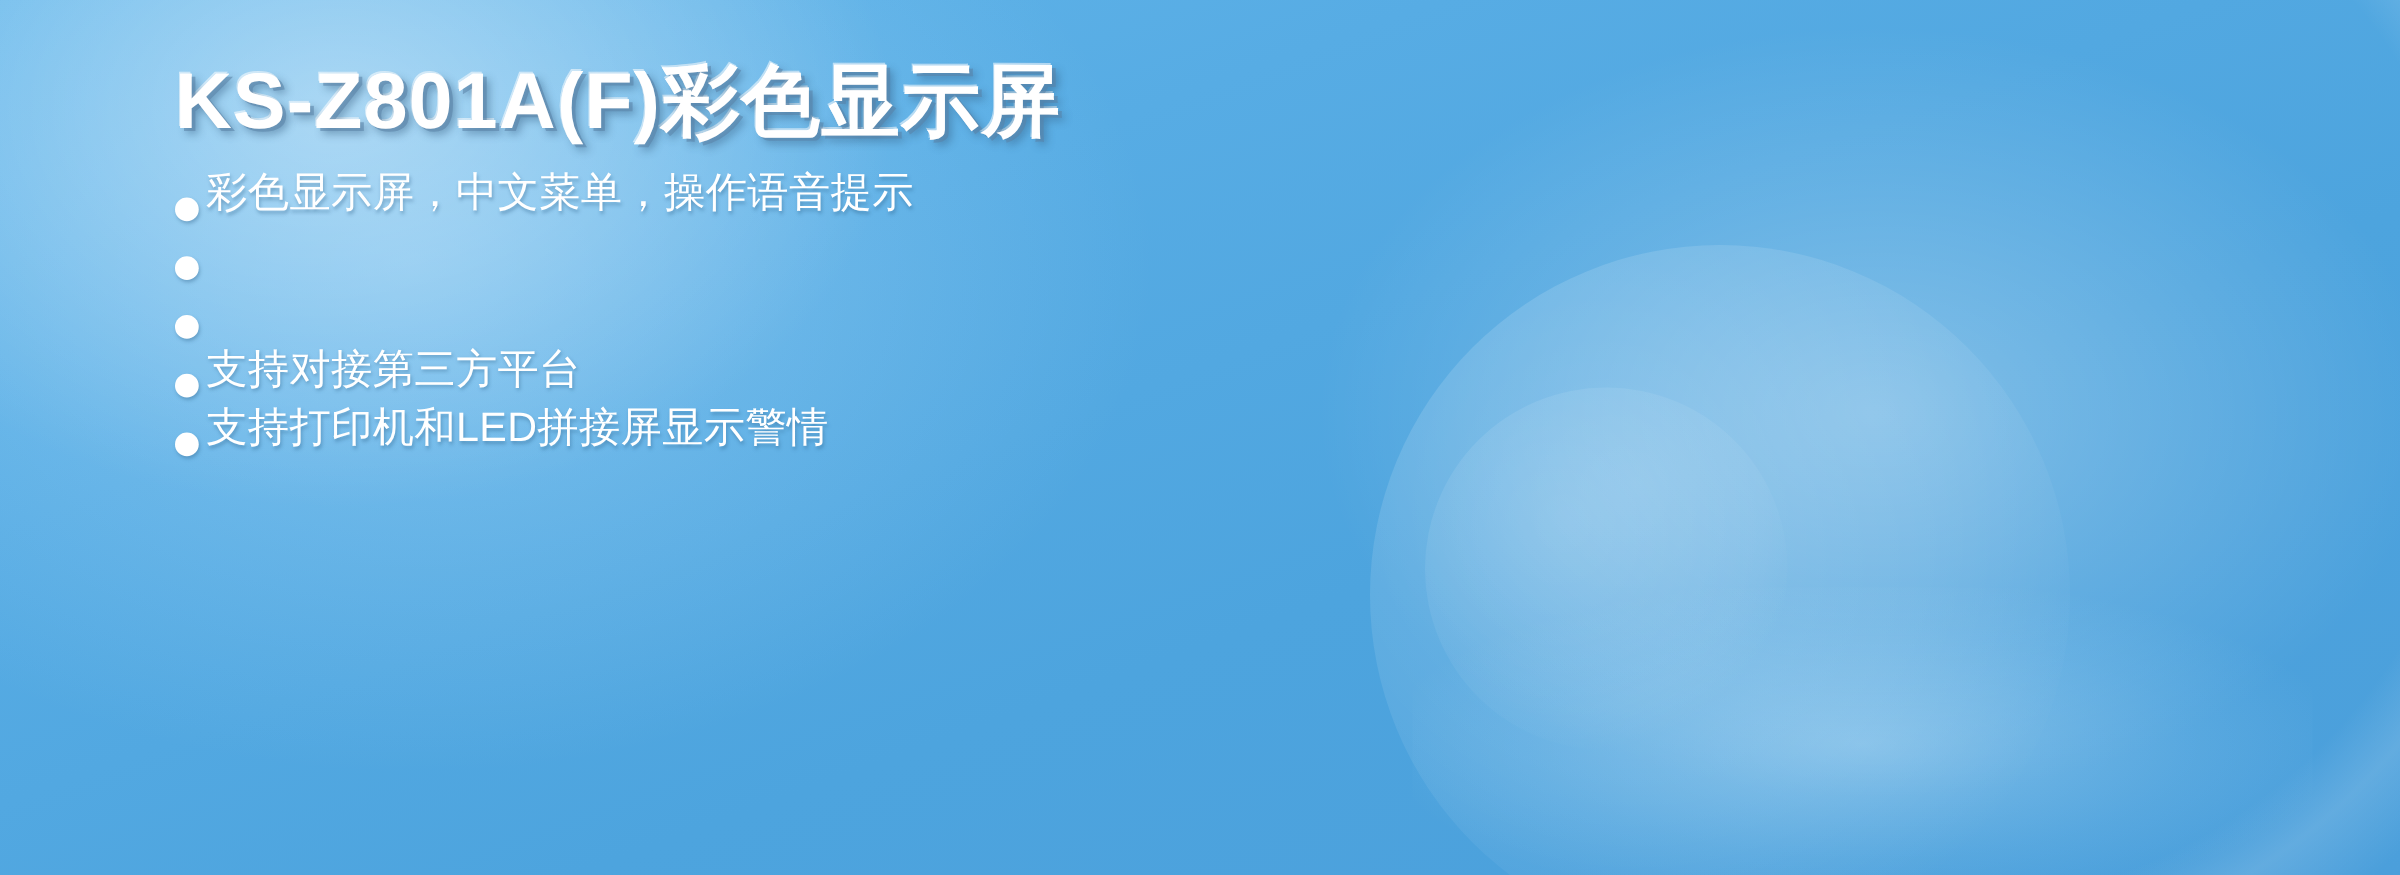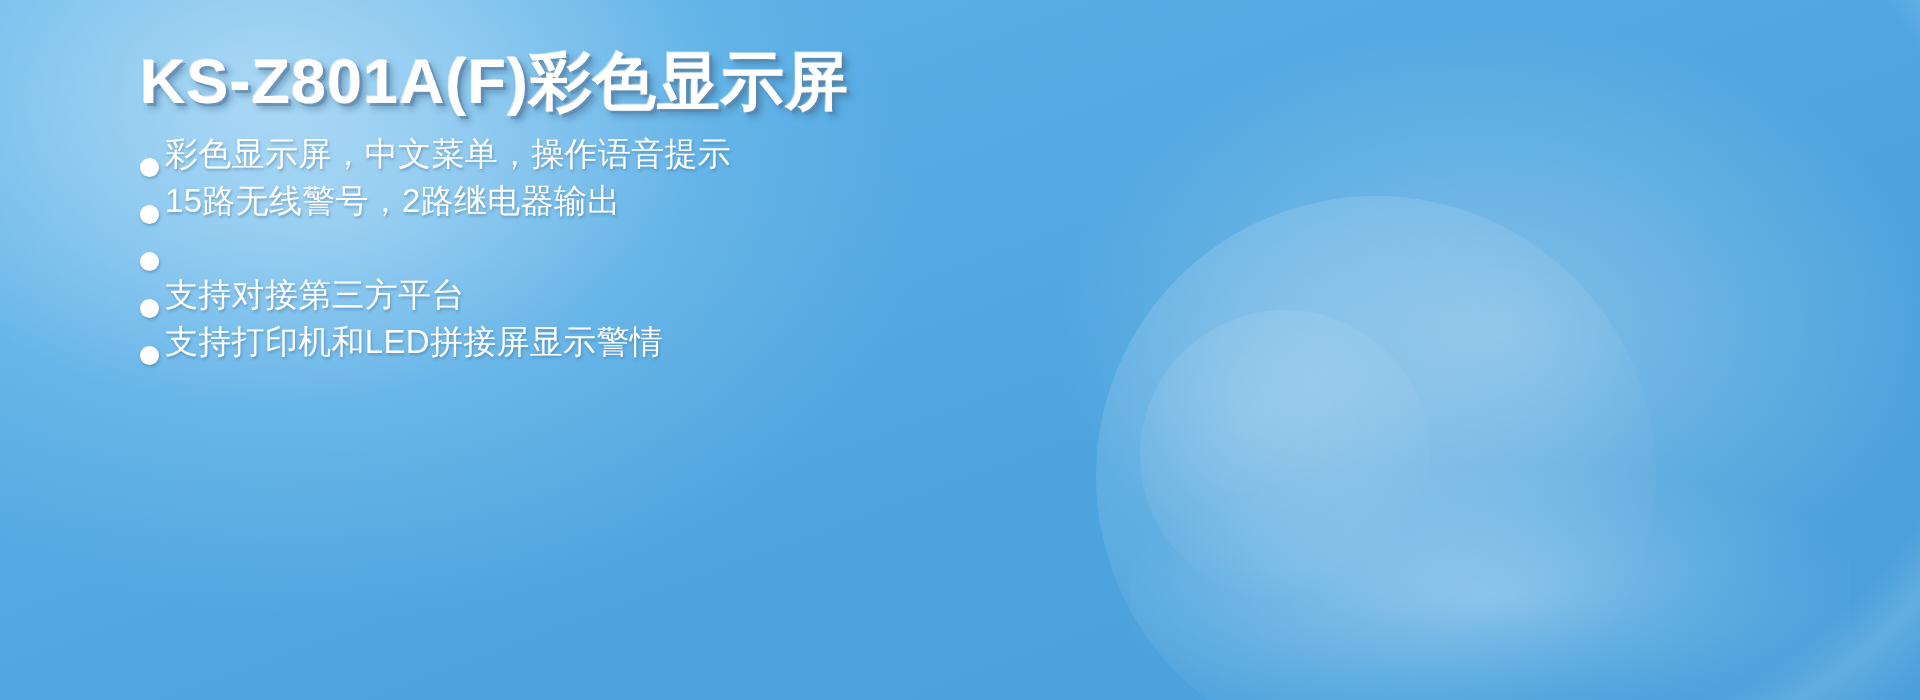--- a/index.html
+++ b/index.html
@@ -116,21 +116,20 @@
   <div id="text-block">
     <div id="product-title">KS-Z801A(F)彩色显示屏</div>
 
     <div id="feature-list">
       <div class="feature-row">
         <span class="bullet-dot"></span>
         <span class="feature-text">彩色显示屏，中文菜单，操作语音提示</span>
       </div>
       <div class="feature-row">
         <span class="bullet-dot"></span>
-        <span class="feature-text">15路无线警号，2路继电器输出</span>
       </div>
       <div class="feature-row">
         <span class="bullet-dot"></span>
       </div>
       <div class="feature-row">
         <span class="bullet-dot"></span>
         <span class="feature-text">支持对接第三方平台</span>
       </div>
       <div class="feature-row">
         <span class="bullet-dot"></span>

